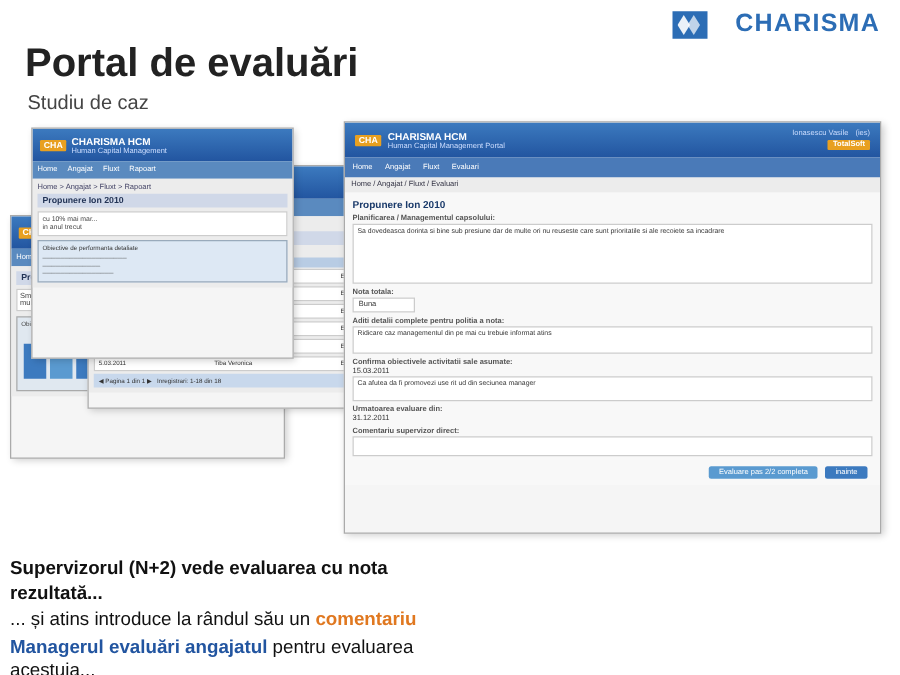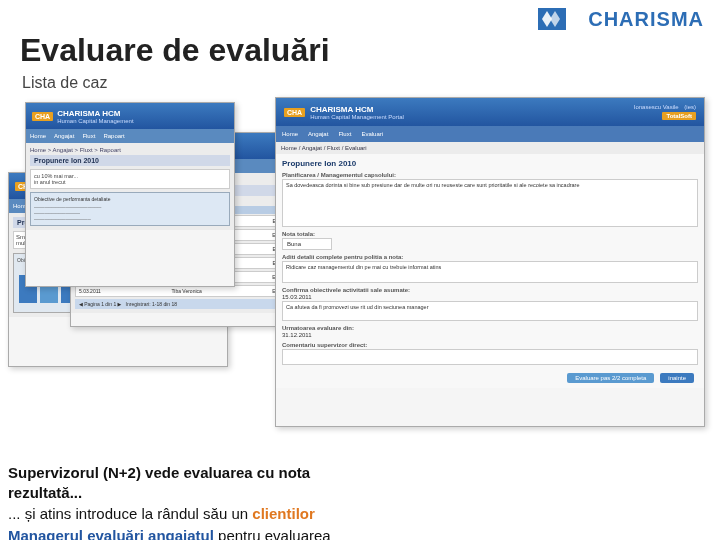--- a/index.html
+++ b/index.html
@@ -11,21 +11,21 @@
       overflow: hidden;
       position: relative;
     }
 
     
     .logo-area {
       position: absolute;
       top: 8px;
       right: 16px;
       display: flex;
-      align-items: flex-start;
+      align-items: flex-end;
       gap: 22px;
     }
     .logo-box {
       background: #2c6db5;
       width: 28px;
       height: 22px;
       display: flex;
       align-items: center;
       justify-content: center;
     }
@@ -182,21 +182,20 @@
       position: absolute;
       top: 445px;
       left: 8px;
       width: 380px;
     }
     .bottom-line1 {
       font-size: 15px;
       font-weight: bold;
       color: #111111;
       line-height: 1.3;
-      margin-top: 18px;
     }
     .bottom-line2 {
       font-size: 15px;
       color: #111111;
       line-height: 1.3;
       margin-top: 2px;
     }
     .highlight-orange {
       color: #e07820;
       font-weight: bold;
@@ -283,22 +282,22 @@
 <div class="logo-area">
   <div class="logo-box">
     <svg viewBox="0 0 20 16" fill="white">
       <polygon points="0,8 5,0 10,8 5,16" fill="white" opacity="0.9"></polygon>
       <polygon points="8,8 13,0 18,8 13,16" fill="white" opacity="0.7"></polygon>
     </svg>
   </div>
   <div class="logo-text">CHARISMA</div>
 </div>
 
-<div class="page-title">Evaluare de evaluări</div>
-<div class="page-subtitle">Lista de caz</div>
+<div class="page-title">Portal de evaluări</div>
+<div class="page-subtitle">Studiu de caz</div>
 
 <div class="screenshots-area">
 
   <div class="screen-frame frame1">
     <div class="screen-header">
       <div class="hcm-logo-small">CHA</div>
       <div>
         <div class="screen-header-text">CHARISMA HCM</div>
         <div class="portal-subtitle">Human Capital Management Portal</div>
       </div>
@@ -479,19 +478,19 @@
 
 </div>
 
 <div class="bottom-text-area">
   <div class="bottom-line1">
     <span>Supervizorul (N+2) vede evaluarea cu</span>
     <span>nota rezultată...</span>
   </div>
   <div class="bottom-line2">
     <span>... și atins introduce la rândul său un</span>
-    <span class="highlight-orange">clientilor</span>
+    <span class="highlight-orange">comentariu</span>
   </div>
   <div class="bottom-line2" style="margin-top: 2px;">
     <span class="highlight-blue">Managerul evaluări angajatul</span>
     <span>pentru evaluarea acestuia...</span>
   </div>
 </div>
 
 </body></html>

